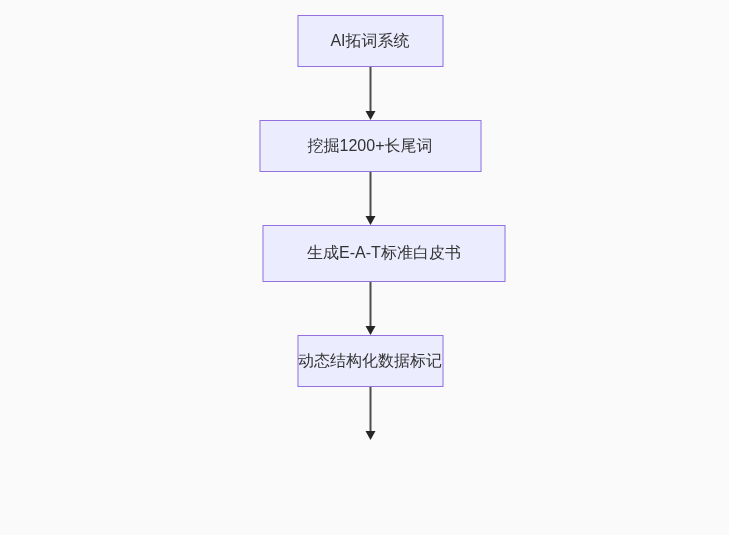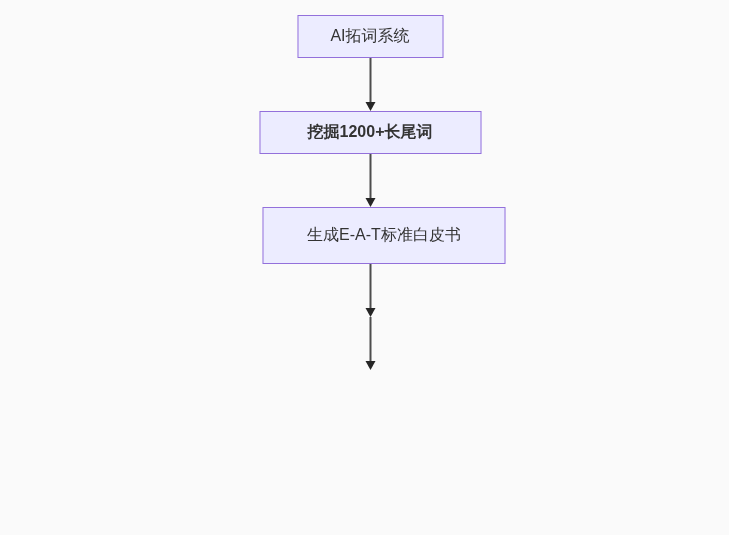--- a/index.html
+++ b/index.html
@@ -18,35 +18,35 @@
     position: absolute;
     left: 370px;
     top: 15px;
     transform: translateX(-50%);
     display: flex;
     flex-direction: column;
     align-items: center;
   }
   .node {
     box-sizing: border-box;
-    height: 43px;
+    height: 52px;
     display: flex;
     align-items: center;
     justify-content: center;
     background: var(--node-fill, #ececff);
     border: 1.5px solid var(--node-border, #9370db);
     color: var(--text, #333333);
     font-size: 16px;
     white-space: nowrap;
     text-align: center;
   }
   
   .node:nth-of-type(1) { width: 146px; }
   .node:nth-of-type(2) { width: 194px; }
-  .node:nth-of-type(3) { width: 222px; font-weight: bold; }
+  .node:nth-of-type(3) { width: 222px; }
   .node:nth-of-type(4) { width: 214px; }
   .node:nth-of-type(5) { width: 243px; height: 57px; margin-left: 28px; }
 
   .connector {
     height: 53px;
     display: flex;
     flex-direction: column;
     align-items: center;
   }
   .edge-line {
@@ -88,20 +88,23 @@
 
   <div class="node">
     <span>生成E-A-T标准白皮书</span>
   </div>
 
   <div class="connector">
     <div class="edge-line"></div>
     <div class="arrowhead"></div>
   </div>
 
+  <div class="node">
+    <span>动态结构化数据标记</span>
+  </div>
 
   <div class="connector">
     <div class="edge-line"></div>
     <div class="arrowhead"></div>
   </div>
 
 
 </div>
 
 </body></html>

